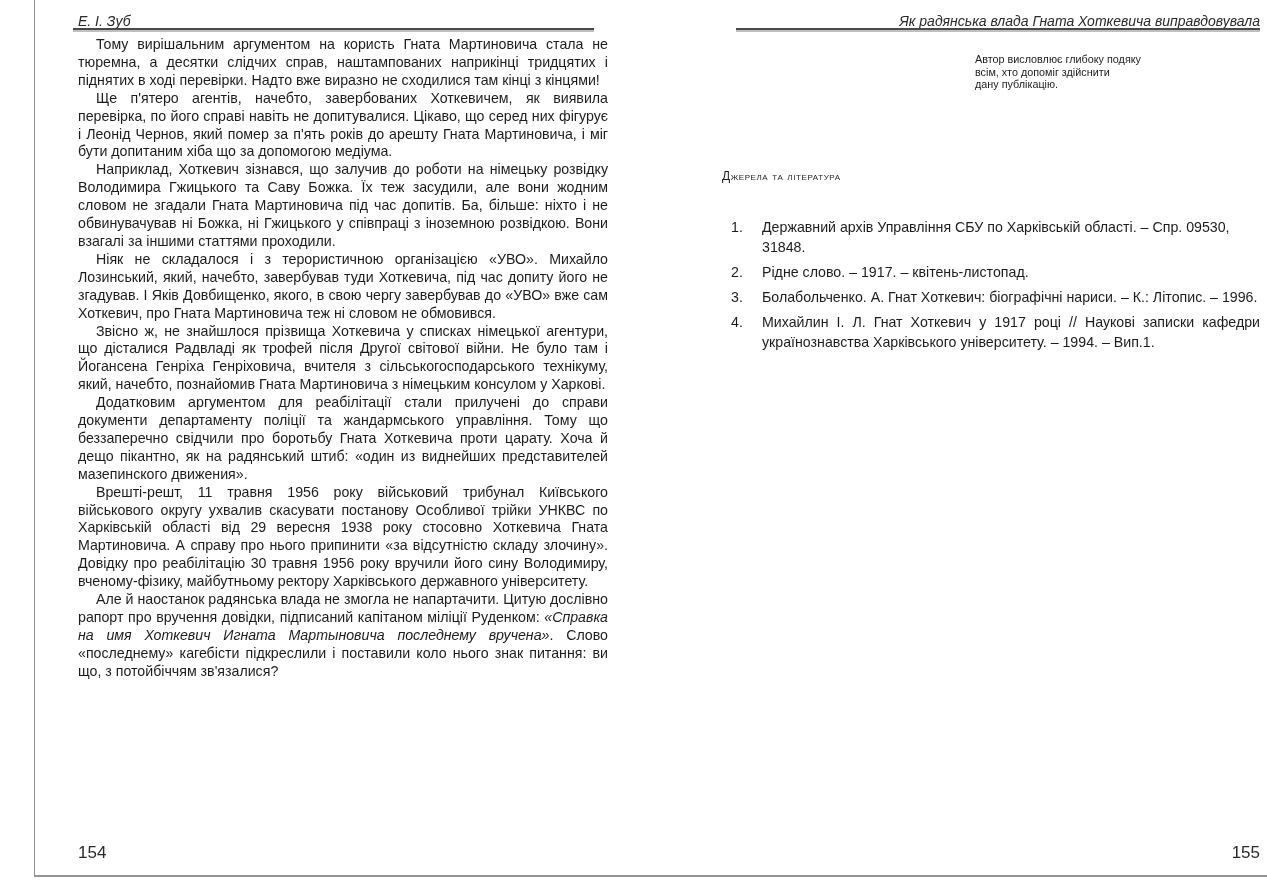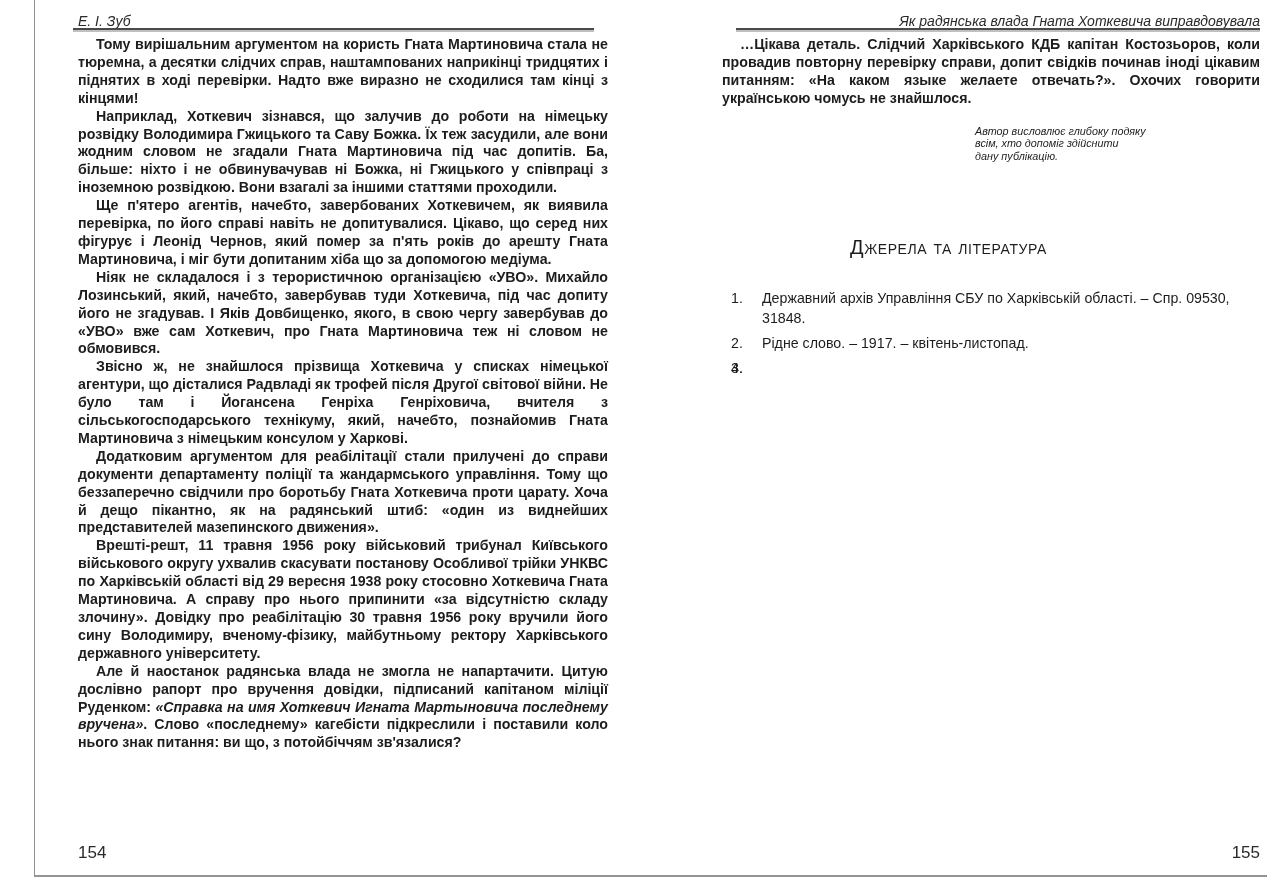--- a/index.html
+++ b/index.html
@@ -34,37 +34,37 @@
     box-shadow:0 2px 0 #c0c0c0;
   }
   .page-left .head-rule{left:-5px;width:521px;}
   .page-right .head-rule{left:14px;width:524px;}
 
   .body{
     position:absolute;top:23px;left:0;right:0;
     font-size:14.2px;line-height:17.9px;
     text-align:justify;
   }
-  .para{margin:0;text-indent:18px;font-weight:bold;}
+  .para{margin:0;text-indent:18px;}
   .it{font-style:italic;}
 
   .dedication{
     margin:17px 0 0 253px;
     width:215px;
     font-size:10.8px;line-height:12.6px;
-    font-style:italic;text-align:left;text-indent:0;
+    text-align:left;text-indent:0;
   }
   .dedication div{margin:0;}
 
   .sources-heading{
     margin:77px 85px 0 0;
-    font-size:20px;font-weight:normal;
+    font-size:12px;font-weight:normal;
     font-variant:small-caps;
     letter-spacing:0.6px;
-    text-align:center;text-indent:0;
+    text-align:left;text-indent:0;
   }
   .sources-list{
     list-style:none;margin:31px 0 0 0;padding:0;
     font-size:14.2px;line-height:20px;text-align:left;
   }
   .src{position:relative;padding-left:40px;margin:0 0 5px 0;text-indent:0;}
   .src.justify{text-align:justify;}
   .src .num{position:absolute;left:9px;top:0;}
 
   .folio{
@@ -80,52 +80,49 @@
 
   <div class="edge edge-left"></div>
   <div class="edge edge-right"></div>
   <div class="edge edge-bottom"></div>
 
   <section class="page page-left">
     <div class="running-head">Е. І. Зуб</div>
     <div class="head-rule"></div>
     <div class="body" id="left-body">
         <p class="para">Тому вирішальним аргументом на користь Гната Мартиновича стала не тюремна, а десятки слідчих справ, наштампованих наприкінці тридцятих і піднятих в ході перевірки. Надто вже виразно не сходилися там кінці з кінцями!</p>
+        <p class="para">Ще п'ятеро агентів, начебто, завербованих Хоткевичем, як виявила перевірка, по його справі навіть не допитувалися. Цікаво, що серед них фігурує і Леонід Чернов, який помер за п'ять років до арешту Гната Мартиновича, і міг бути допитаним хіба що за допомогою медіума.</p>
         <p class="para">Наприклад, Хоткевич зізнався, що залучив до роботи на німецьку розвідку Володимира Гжицького та Саву Божка. Їх теж засудили, але вони жодним словом не згадали Гната Мартиновича під час допитів. Ба, більше: ніхто і не обвинувачував ні Божка, ні Гжицького у співпраці з іноземною розвідкою. Вони взагалі за іншими статтями проходили.</p>
-        <p class="para">Ще п'ятеро агентів, начебто, завербованих Хоткевичем, як виявила перевірка, по його справі навіть не допитувалися. Цікаво, що серед них фігурує і Леонід Чернов, який помер за п'ять років до арешту Гната Мартиновича, і міг бути допитаним хіба що за допомогою медіума.</p>
         <p class="para">Ніяк не складалося і з терористичною організацією «УВО». Михайло Лозинський, який, начебто, завербував туди Хоткевича, під час допиту його не згадував. І Яків Довбищенко, якого, в свою чергу завербував до «УВО» вже сам Хоткевич, про Гната Мартиновича теж ні словом не обмовився.</p>
         <p class="para">Звісно ж, не знайшлося прізвища Хоткевича у списках німецької агентури, що дісталися Радвладі як трофей після Другої світової війни. Не було там і Йогансена Генріха Генріховича, вчителя з сільськогосподарського технікуму, який, начебто, познайомив Гната Мартиновича з німецьким консулом у Харкові.</p>
         <p class="para">Додатковим аргументом для реабілітації стали прилучені до справи документи департаменту поліції та жандармського управління. Тому що беззаперечно свідчили про боротьбу Гната Хоткевича проти царату. Хоча й дещо пікантно, як на радянський штиб: «один из виднейших представителей мазепинского движения».</p>
         <p class="para">Врешті-решт, 11 травня 1956 року військовий трибунал Київського військового округу ухвалив скасувати постанову Особливої трійки УНКВС по Харківській області від 29 вересня 1938 року стосовно Хоткевича Гната Мартиновича. А справу про нього припинити «за відсутністю складу злочину». Довідку про реабілітацію 30 травня 1956 року вручили його сину Володимиру, вченому-фізику, майбутньому ректору Харківського державного університету.</p>
         <p class="para"><span>Але й наостанок радянська влада не змогла не напартачити. Цитую дослівно рапорт про вручення довідки, підписаний капітаном міліції Руденком: </span><span class="it">«Справка на имя Хоткевич Игната Мартыновича последнему вручена»</span><span>. Слово «последнему» кагебісти підкреслили і поставили коло нього знак питання: ви що, з потойбіччям зв'язалися?</span></p>
       </div>
     <div class="folio">154</div>
   </section>
 
   <section class="page page-right">
     <div class="running-head rh-right">Як радянська влада Гната Хоткевича виправдовувала</div>
     <div class="head-rule"></div>
 
     <div class="body">
-      <div id="right-paras">
-          <p class="para">…Цікава деталь. Слідчий Харківського КДБ капітан Костозьоров, коли провадив повторну перевірку справи, допит свідків починав іноді цікавим питанням: «На каком языке желаете отвечать?». Охочих говорити українською чомусь не знайшлося.</p>
-        </div>
 
       <div class="dedication" id="dedication">
           <div>Автор висловлює глибоку подяку</div>
           <div>всім, хто допоміг здійснити</div>
           <div>дану публікацію.</div>
         </div>
 
       <h2 class="sources-heading">Джерела та література</h2>
 
       <ol class="sources-list" id="sources-list">
           <li class="src"><span class="num">1.</span><span>Державний архів Управління СБУ по Харківській області. – Спр. 09530, 31848.</span></li>
           <li class="src"><span class="num">2.</span><span>Рідне слово. – 1917. – квітень-листопад.</span></li>
-          <li class="src"><span class="num">3.</span></li>
-          <li class="src justify"><span class="num">4.</span></li>
+          <li class="src"><span class="num">3.</span><span>Болабольченко. А. Гнат Хоткевич: біографічні нариси. – К.: Літопис. – 1996.</span></li>
+          <li class="src justify"><span class="num">4.</span><span>Михайлин І. Л. Гнат Хоткевич у 1917 році // Наукові записки кафедри українознавства Харківського університету. – 1994. – Вип.1.</span></li>
         </ol>
     </div>
 
     <div class="folio f-right">155</div>
   </section>
 
 </div>
 
 </body></html>

